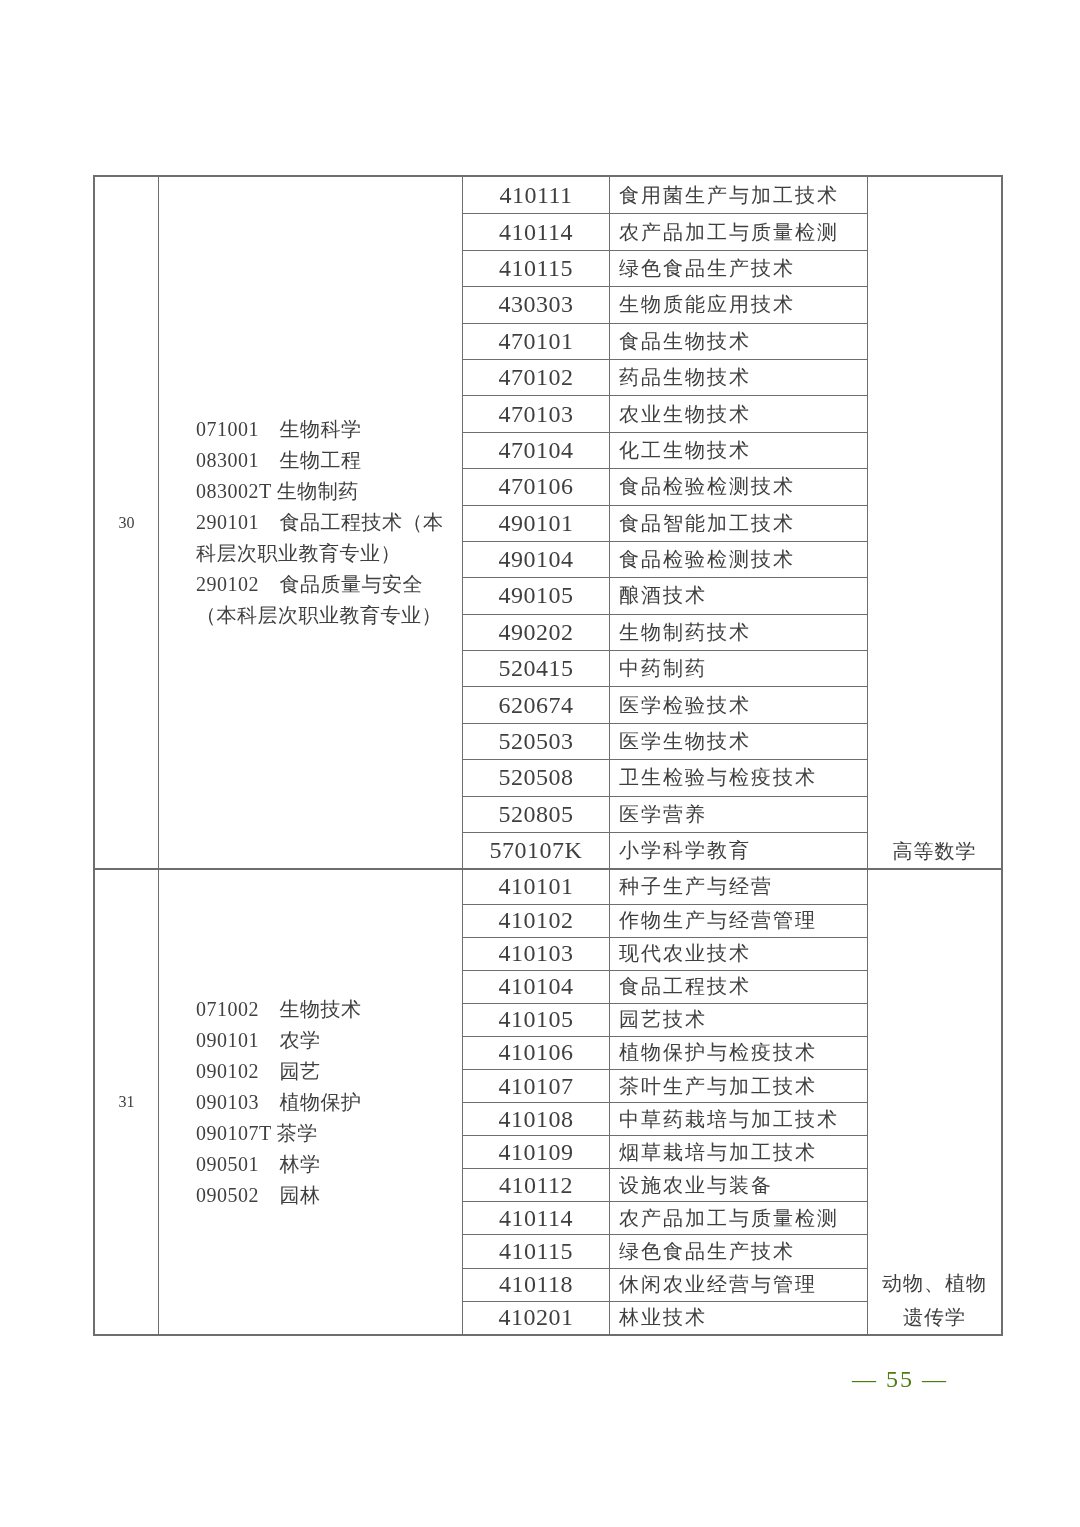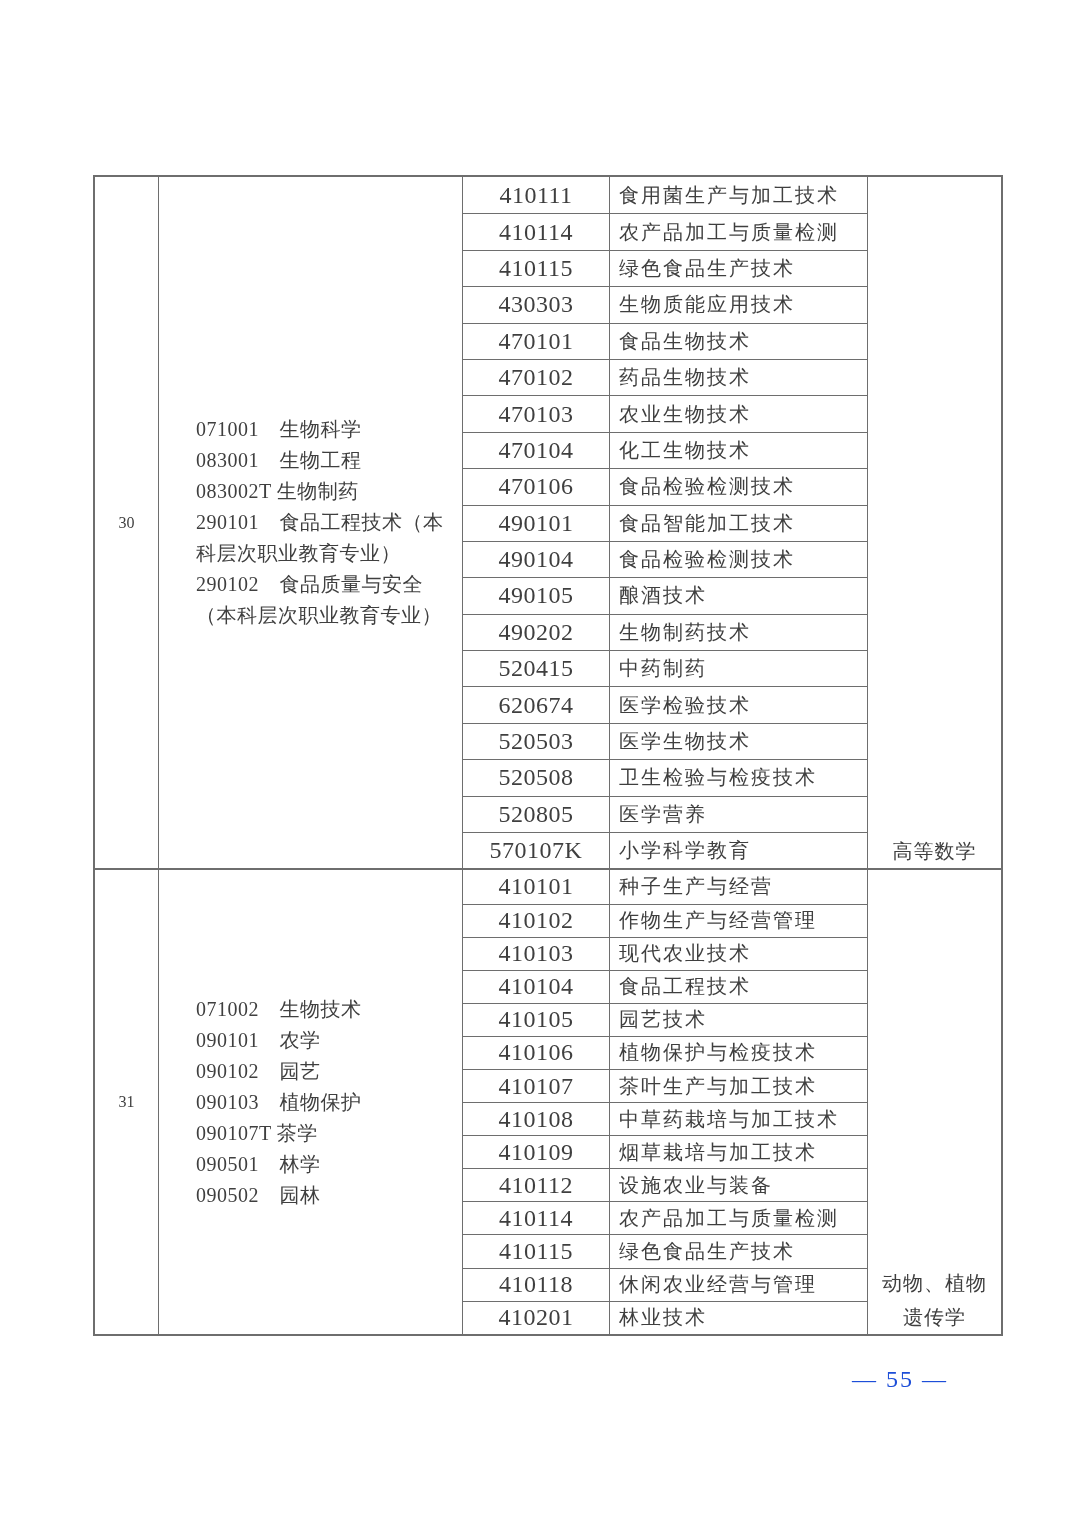--- a/index.html
+++ b/index.html
@@ -115,21 +115,21 @@
     padding: 0 6px;
     line-height: 34px;
   }
   .page-number {
     position: absolute;
     top: 1366px;
     left: 800px;
     width: 200px;
     text-align: center;
     font-size: 24px;
-    color: #1d4ed8;
+    color: #4d7c0f;
     letter-spacing: 2px;
   }
 </style>
 </head>
 <body>
 
 <div class="page">
   <div class="majors-table">
   <div class="section">
     <div class="col col-num">

